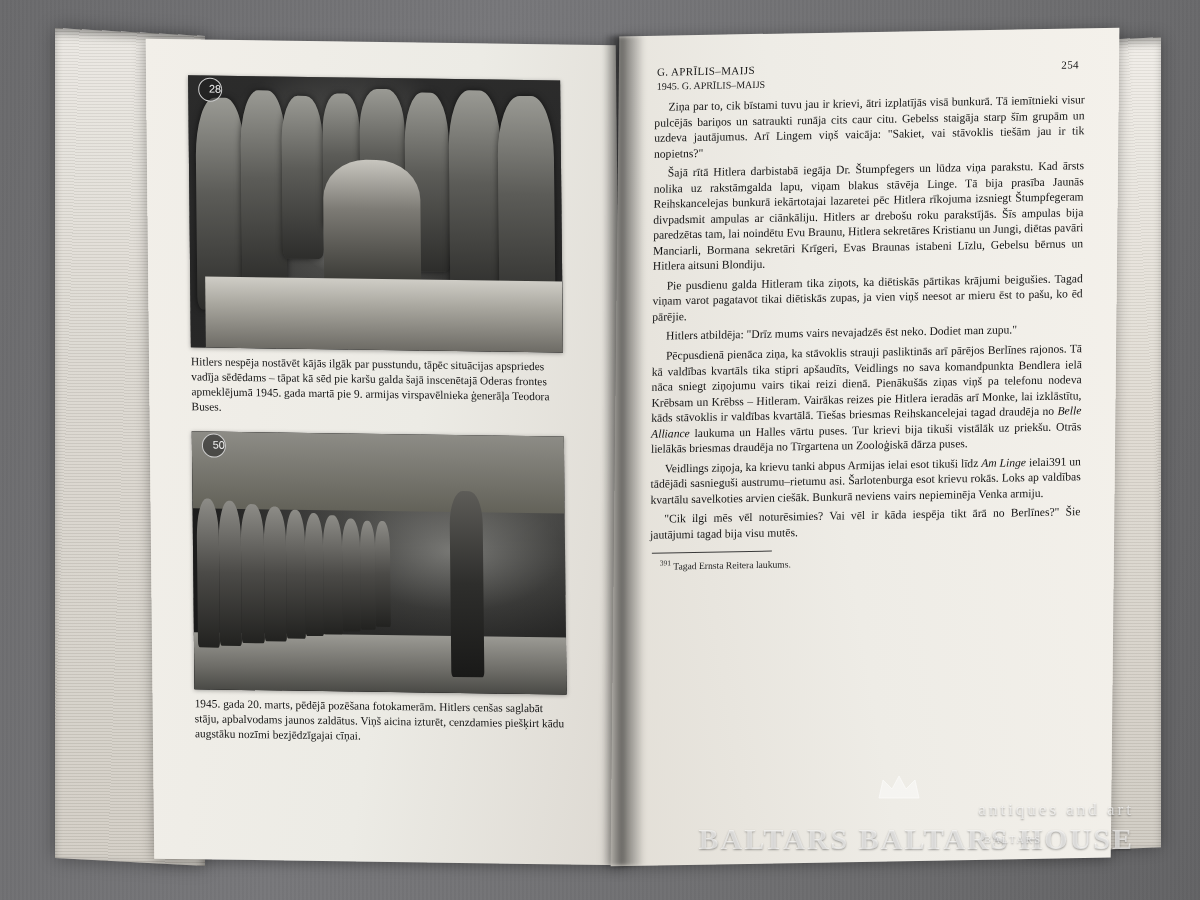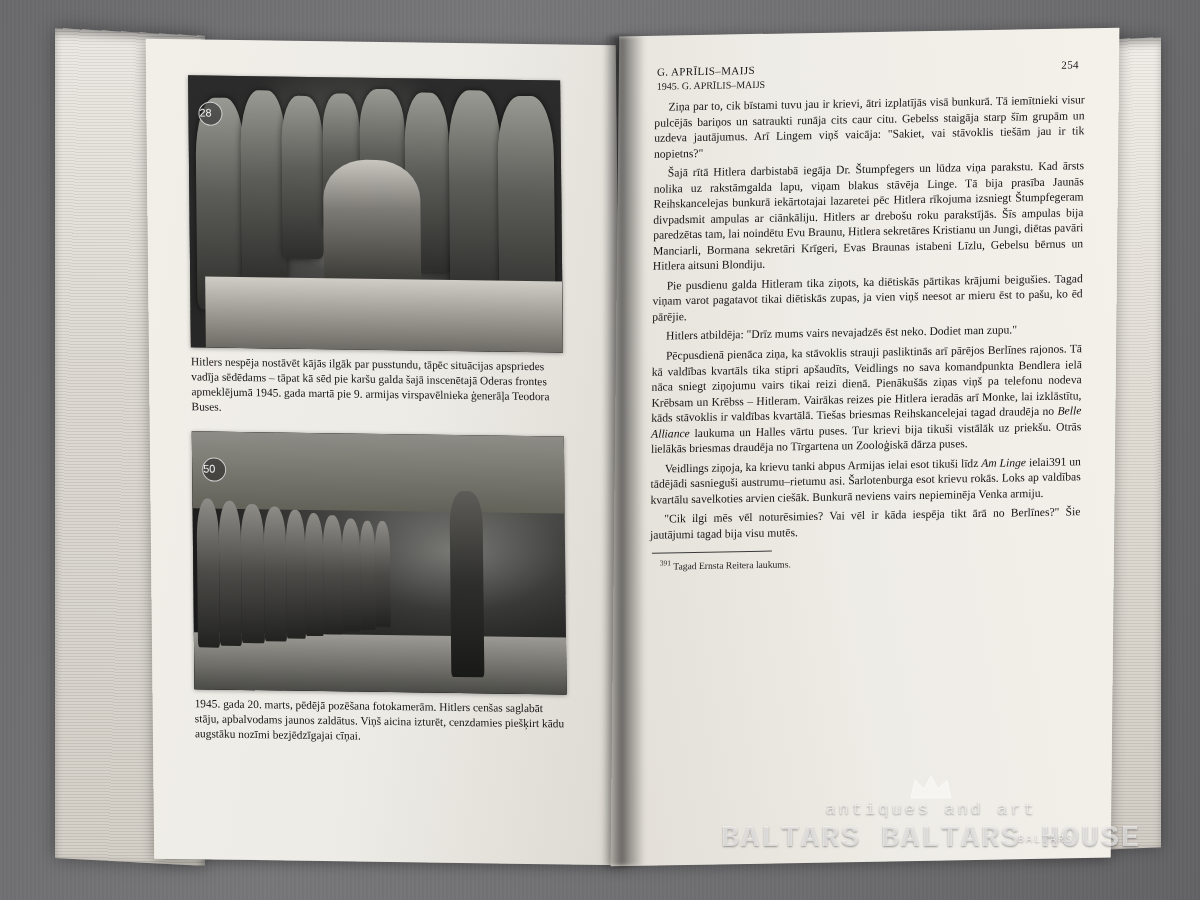--- a/index.html
+++ b/index.html
@@ -169,29 +169,29 @@
   }
   .p2-officer {
     position:absolute; right:22%; top:22%; width:9%; height:72%;
     background: linear-gradient(180deg,#5d5c58 0%, #2e2e2c 50%, #191918 100%);
     border-radius: 40% 40% 6% 6% / 18% 18% 3% 3%;
   }
 
   .fig-num {
     position: absolute;
     left: 10px;
-    top: 26px;
+    top: 2px;
     width: 22px;
     height: 22px;
     border-radius: 50%;
     border: 1px solid #cfcfcf;
     color: #f0f0f0;
     font-size: 11px;
     line-height: 21px;
-    text-align: left;
+    text-align: right;
     background: rgba(30,30,30,0.55);
     font-family: "Liberation Sans", sans-serif;
   }
 
   .caption {
     margin: 7px 0 16px 6px;
     width: 375px;
     font-size: 11.4px;
     line-height: 1.33;
     color: #141414;
@@ -234,26 +234,26 @@
     font-size: 9.6px;
     line-height: 1.3;
     color: #1d1d1d;
     text-indent: 10px;
   }
   sup { font-size: 7.5px; vertical-align: super; }
 
   
   .watermark {
     position: absolute;
-    left: 696px;
+    left: 664px;
     top: 800px;
     width: 470px;
-    text-align: center;
+    text-align: right;
     color: rgba(255,255,255,0.62);
-    font-family: Liberation Mono, monospace;
+    font-family: Liberation Serif, serif;
     text-shadow: 0 1px 2px rgba(0,0,0,0.35);
     pointer-events: none;
   }
   .wm-top {
     font-size: 17px;
     letter-spacing: 3px;
     margin-bottom: 2px;
   }
   .wm-main {
     font-size: 30px;

